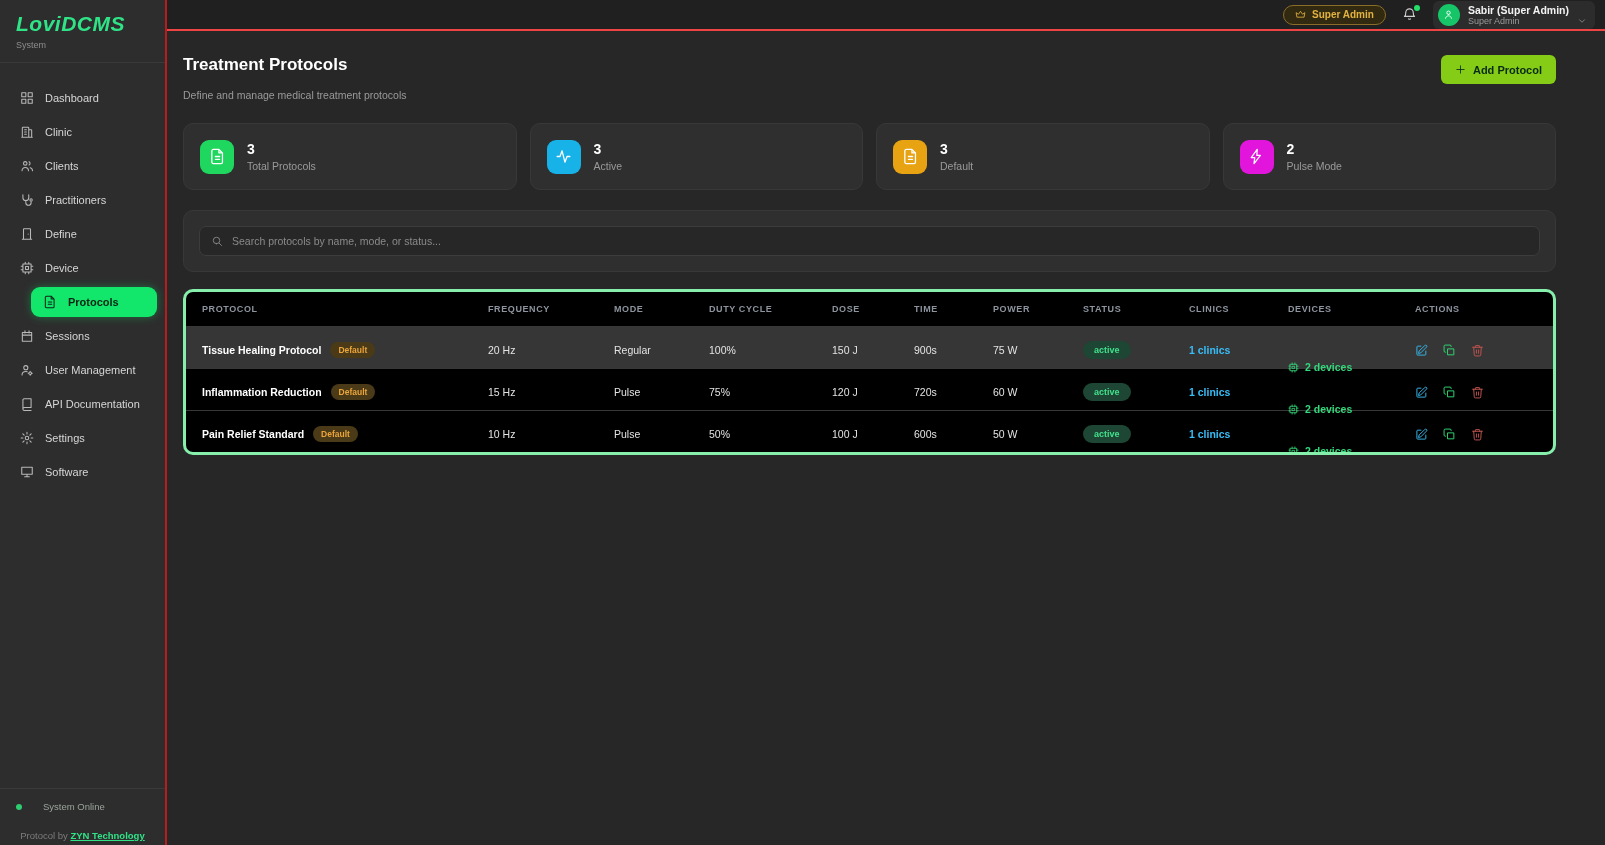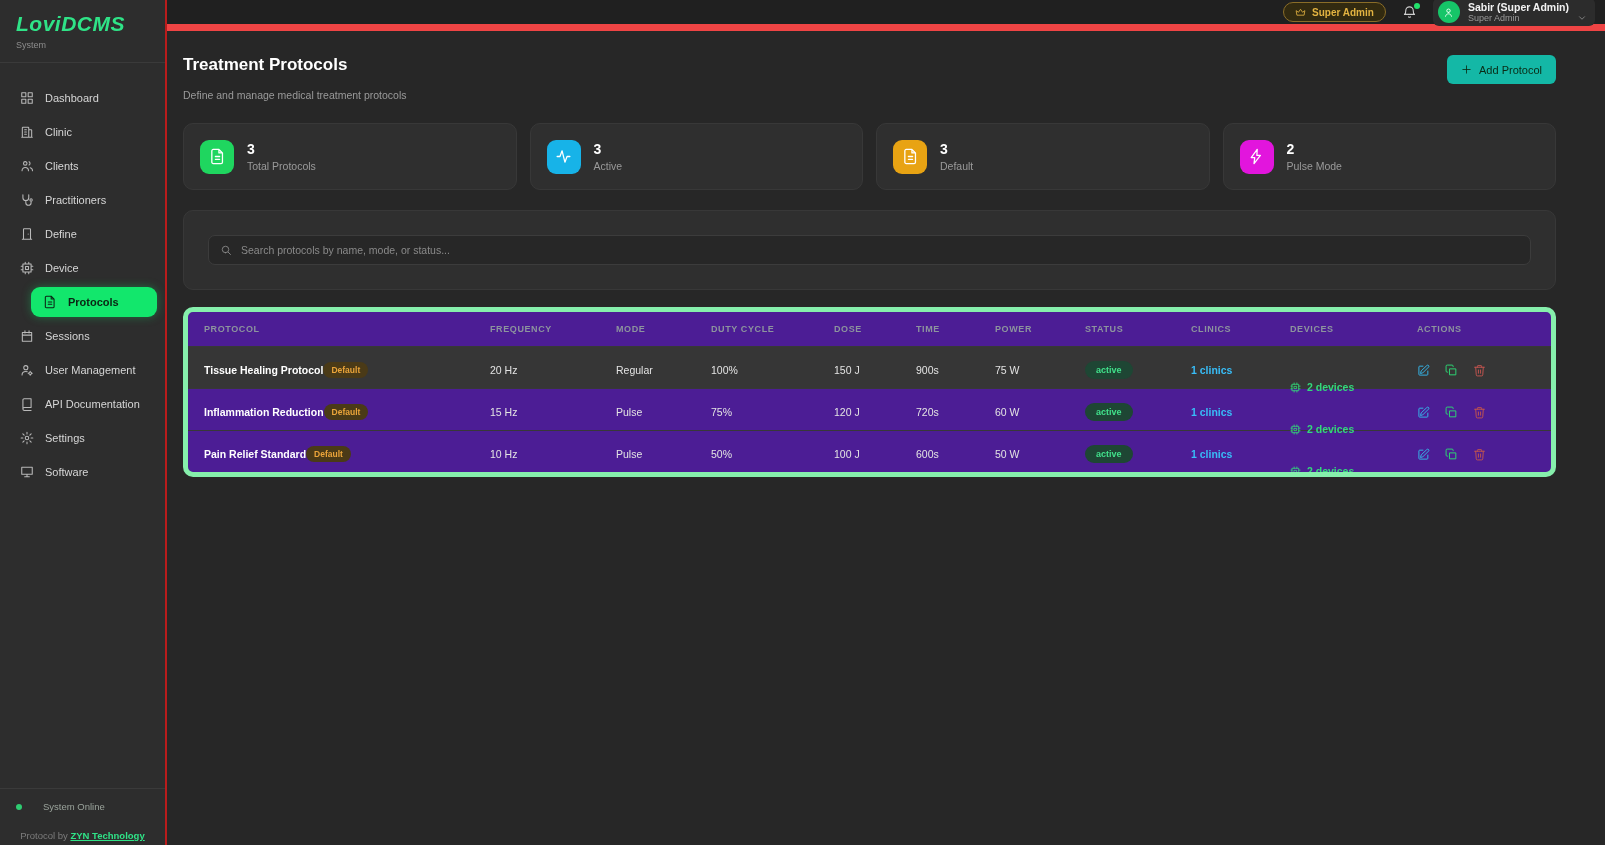--- a/index.html
+++ b/index.html
@@ -29,21 +29,21 @@
   .nav-item.active .nic { color:#0b2414; }
   .side-footer { border-top:1px solid #3a3a3a; padding:12px 16px 4px 16px; }
   .sys-online { display:flex; align-items:center; gap:21px; font-size:9.5px; color:#9aa39b; }
   .sys-dot { width:6px; height:6px; border-radius:50%; background:#2ecc71; }
   .dev-by { font-size:9.5px; color:#7c7c7c; text-align:center; margin-top:18px; white-space:nowrap; }
   .dev-by b { color:#2fe387; text-decoration:underline; }
 
   
   .main { flex:1; display:flex; flex-direction:column; background:#272727; }
   .topbar {
-    height:31px; min-height:31px; background:#202020; border-bottom:7px solid #ef4444;
+    height:31px; min-height:31px; background:#202020; border-bottom:2px solid #ef4444;
     display:flex; align-items:center; justify-content:flex-end; gap:16px; padding:0 10px;
   }
   .role-badge {
     display:flex; align-items:center; gap:6px; height:20px; padding:0 11px;
     border:1px solid #8a6d28; border-radius:11px; background:#322a10;
     color:#e3b341; font-size:10px; font-weight:bold;
   }
   .role-badge svg { width:11px; height:11px; }
   .bell-wrap { position:relative; color:#cfcfcf; cursor:pointer; }
   .bell-wrap svg { width:15px; height:15px; }
@@ -58,66 +58,66 @@
   .user-role { font-size:9px; color:#9a9a9a; line-height:10px; }
   .chev { color:#9a9a9a; }
   .chev svg { width:10px; height:10px; }
 
   .content { padding:24px 49px 0 16px; }
 
   .page-head { display:flex; justify-content:space-between; align-items:flex-start; margin-bottom:22px; }
   .page-title { font-size:17px; font-weight:bold; color:#ffffff; }
   .page-sub { font-size:10.5px; color:#9a9a9a; margin-top:14px; }
   .add-btn {
-    display:flex; align-items:center; gap:7px; background:#14b8a6; color:#0a2a14;
-    font-size:11px; font-weight:normal; height:29px; padding:10px 14px; border:none;
+    display:flex; align-items:center; gap:7px; background:#84cc16; color:#0a2a14;
+    font-size:11px; font-weight:bold; height:29px; padding:10px 14px; border:none;
     border-radius:6px; cursor:pointer; font-family:inherit;
   }
   .add-btn svg { width:11px; height:11px; }
 
   
   .stats { display:grid; grid-template-columns:repeat(4,1fr); gap:13px; margin-bottom:20px; }
   .stat-card {
     background:#2f2f2f; border:1px solid #383838; border-radius:10px; height:67px;
     display:flex; align-items:center; gap:13px; padding:0 16px;
   }
   .tile { width:34px; height:34px; border-radius:9px; display:flex; align-items:center; justify-content:center; color:#fff; }
   .tile svg { width:17px; height:17px; }
   .tile-green { background:#1fd65f; }
   .tile-cyan { background:#17b3e8; }
   .tile-amber { background:#e8a313; }
   .tile-magenta { background:#e215dd; }
   .stat-val { font-size:14px; font-weight:bold; color:#ffffff; }
   .stat-label { font-size:10.5px; color:#9a9a9a; margin-top:3px; }
 
   
-  .search-card { background:#2f2f2f; border:1px solid #383838; border-radius:10px; padding:24px; margin-bottom:17px; }
+  .search-card { background:#2f2f2f; border:1px solid #383838; border-radius:10px; padding:15px; margin-bottom:17px; }
   .search-box {
     display:flex; align-items:center; gap:9px; background:#272727; border:1px solid #3c3c3c;
     border-radius:7px; height:30px; padding:0 11px;
   }
   .search-box svg { width:12px; height:12px; color:#8a8a8a; }
   .search-input {
     flex:1; background:transparent; border:none; outline:none; color:#dedede;
     font-size:10.5px; font-family:inherit;
   }
   .search-input::placeholder { color:#8a8a8a; }
 
   
-  .table-card { background:#4c1d95; border:5px solid #86efac; border-radius:10px; overflow:hidden; }
+  .table-card { background:#000000; border:3px solid #86efac; border-radius:10px; overflow:hidden; }
   .tr, .thead {
     display:grid; align-items:center;
     grid-template-columns:286px 126px 95px 123px 82px 79px 90px 106px 99px 127px 1fr;
     padding-left:16px;
   }
   .thead { height:34px; }
   .th { font-size:9px; font-weight:bold; letter-spacing:.6px; color:#8d949e; text-transform:uppercase; }
   .tr { height:42px; border-top:1px solid #383838; font-size:10.5px; color:#e3e3e3; }
   .tr.hl { background:#363636; }
-  .pcell { display:flex; align-items:center; }
+  .pcell { display:flex; align-items:center; gap:9px; }
   .pname { font-weight:bold; color:#ffffff; font-size:10.5px; }
   .badge-default {
     background:#4a3a17; color:#eba53a; font-size:8.5px; font-weight:bold;
     padding:3px 8px; border-radius:9px;
   }
   .status-pill {
     display:inline-block; background:#1e4634; color:#41e08b; font-size:9px; font-weight:bold;
     padding:4px 11px; border-radius:11px;
   }
   .clinics-link { color:#38bdf8; font-weight:bold; font-size:10.5px; cursor:pointer; text-decoration:none; }

